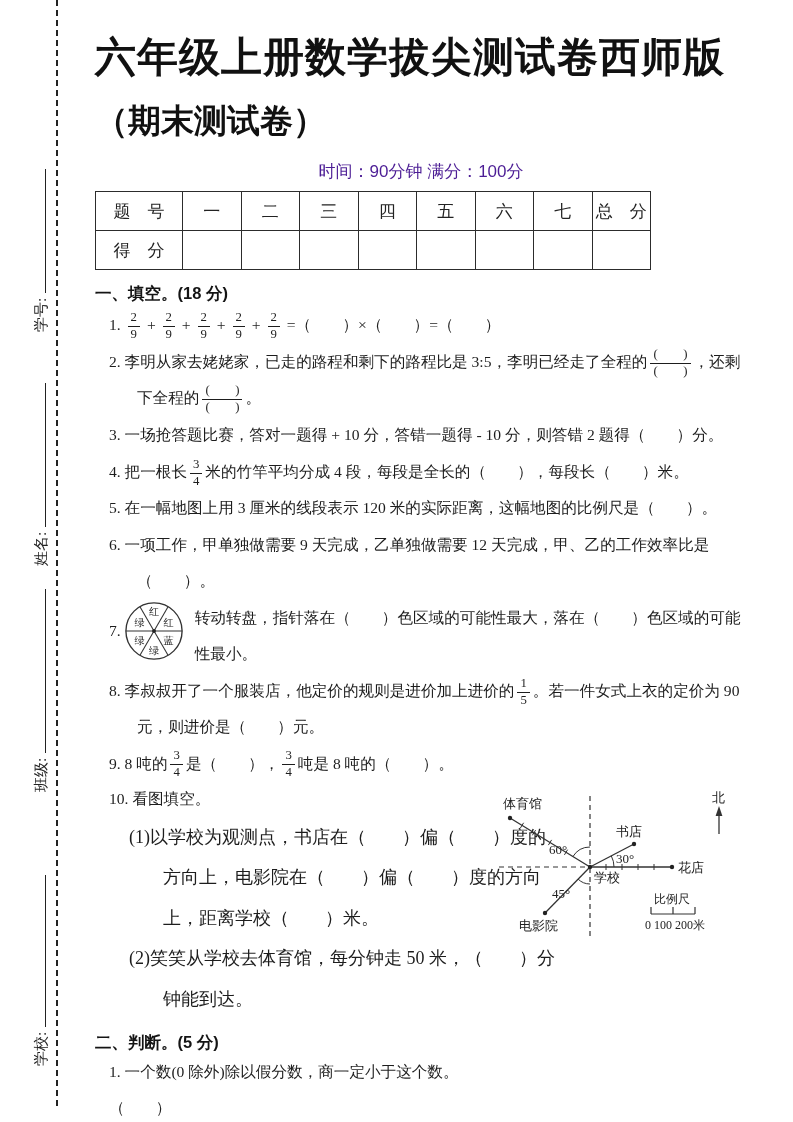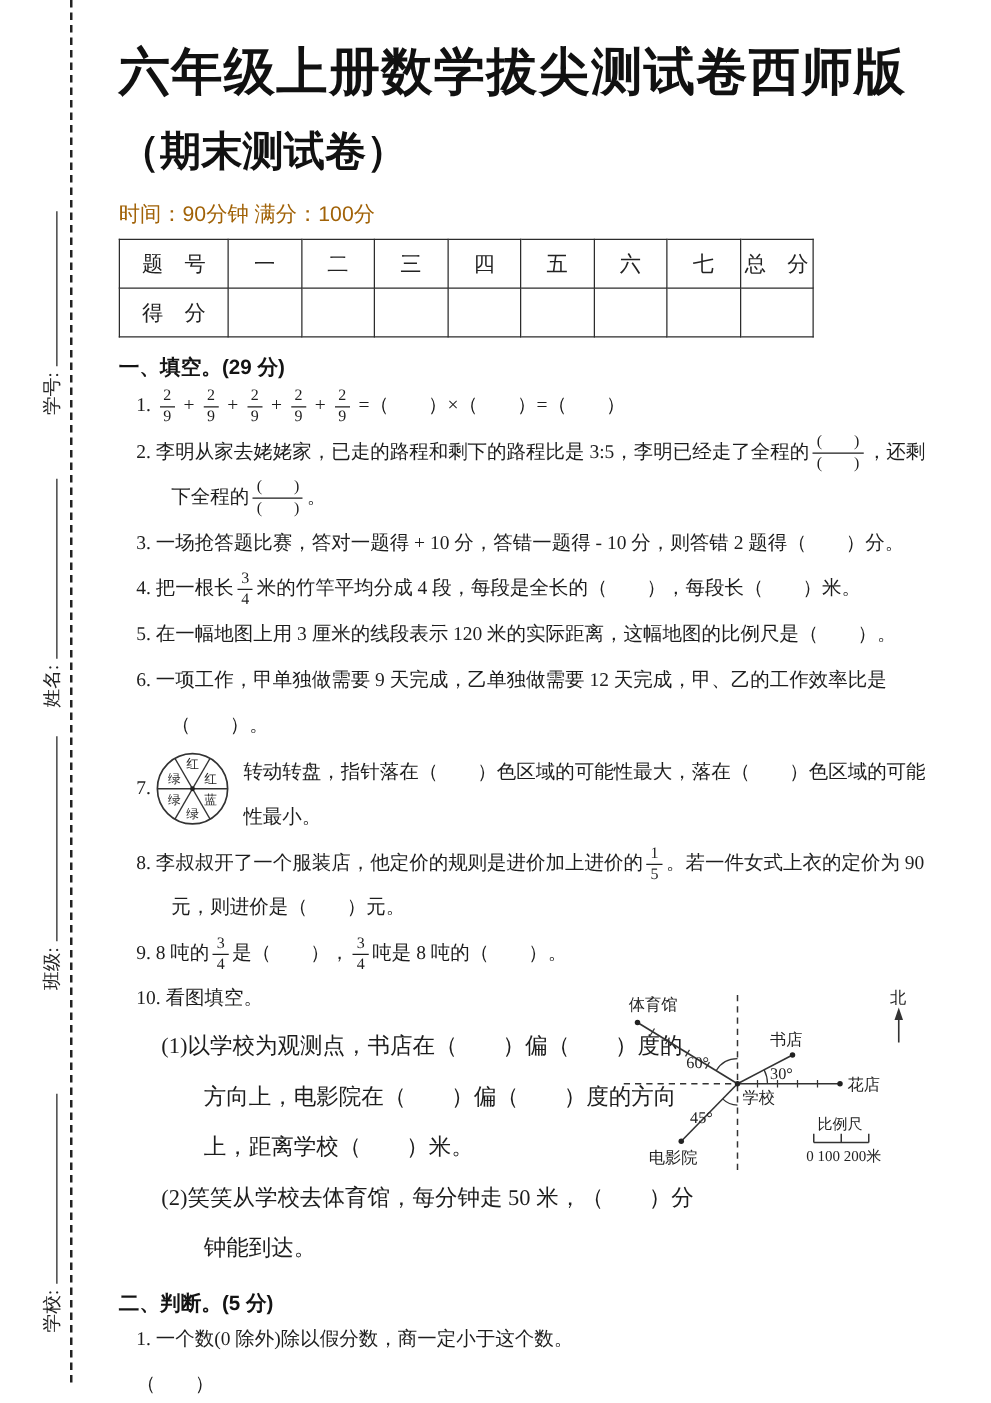--- a/index.html
+++ b/index.html
@@ -19,21 +19,21 @@
   
   .content{position:absolute;left:95px;top:0;width:652px;}
   .title{
     margin-top:30px;text-align:left;font-weight:bold;font-size:41px;letter-spacing:1px;
     font-family:"Liberation Sans","DejaVu Sans",sans-serif;color:#111;
   }
   .subtitle{
     margin-top:14px;text-align:left;font-weight:bold;font-size:33px;
     font-family:"Liberation Sans","DejaVu Sans",sans-serif;color:#111;
   }
-  .meta{margin-top:16px;text-align:left;font-size:17px;font-family:"Liberation Sans","DejaVu Sans",sans-serif;color:#a16207;}
+  .meta{margin-top:16px;text-align:center;font-size:17px;font-family:"Liberation Sans","DejaVu Sans",sans-serif;color:#4c1d95;}
 
   table.score{border-collapse:collapse;width:556px;margin-top:8px;table-layout:fixed;}
   table.score td{
     border:1.7px solid #2c2c2c;height:38px;text-align:center;font-size:17px;color:#222;
     padding:0;
   }
   table.score td.lab{width:86px;}
 
   .sec-heading{
     margin-top:13px;font-weight:bold;font-size:16.5px;color:#141414;
@@ -114,21 +114,21 @@
       <td></td>
       <td></td>
       <td></td>
       <td></td>
       <td></td>
       <td></td>
     </tr>
   </tbody>
     </table>
 
-  <div class="sec-heading">一、填空。(29 分)</div>
+  <div class="sec-heading">一、填空。(18 分)</div>
 
   <div class="questions">
       <div class="question"><span>1. </span><span class="frac">
           <span class="top">2</span>
           <span class="bot">9</span>
         </span><span> + </span><span class="frac">
           <span class="top">2</span>
           <span class="bot">9</span>
         </span><span> + </span><span class="frac">
           <span class="top">2</span>

